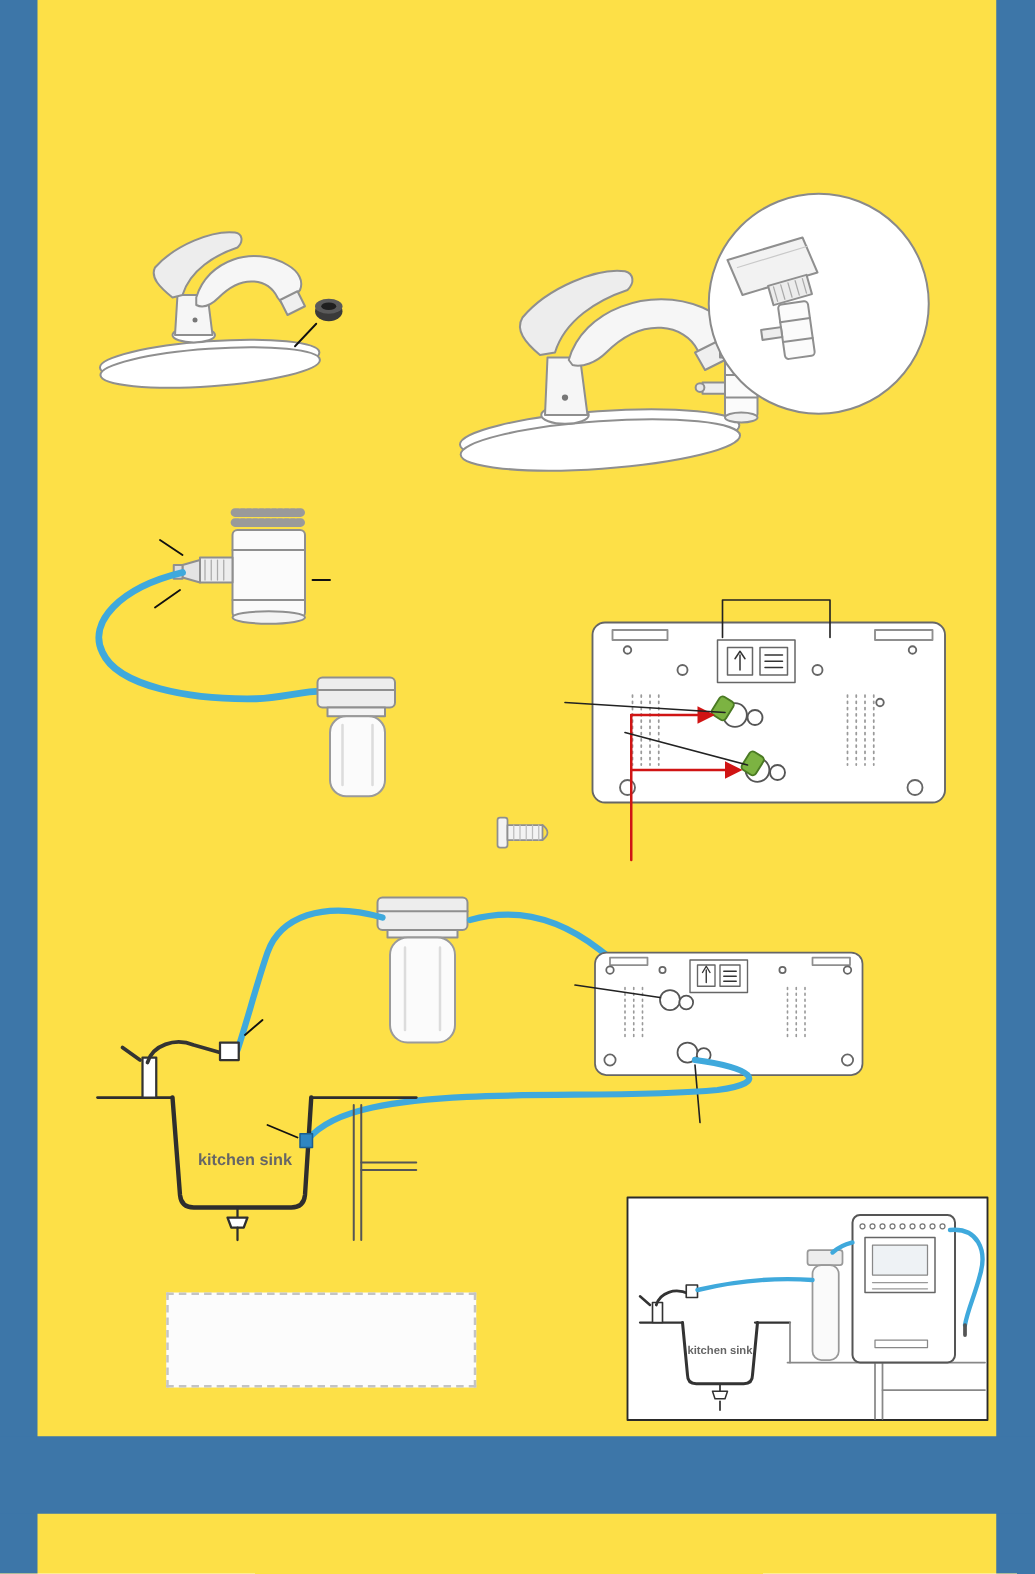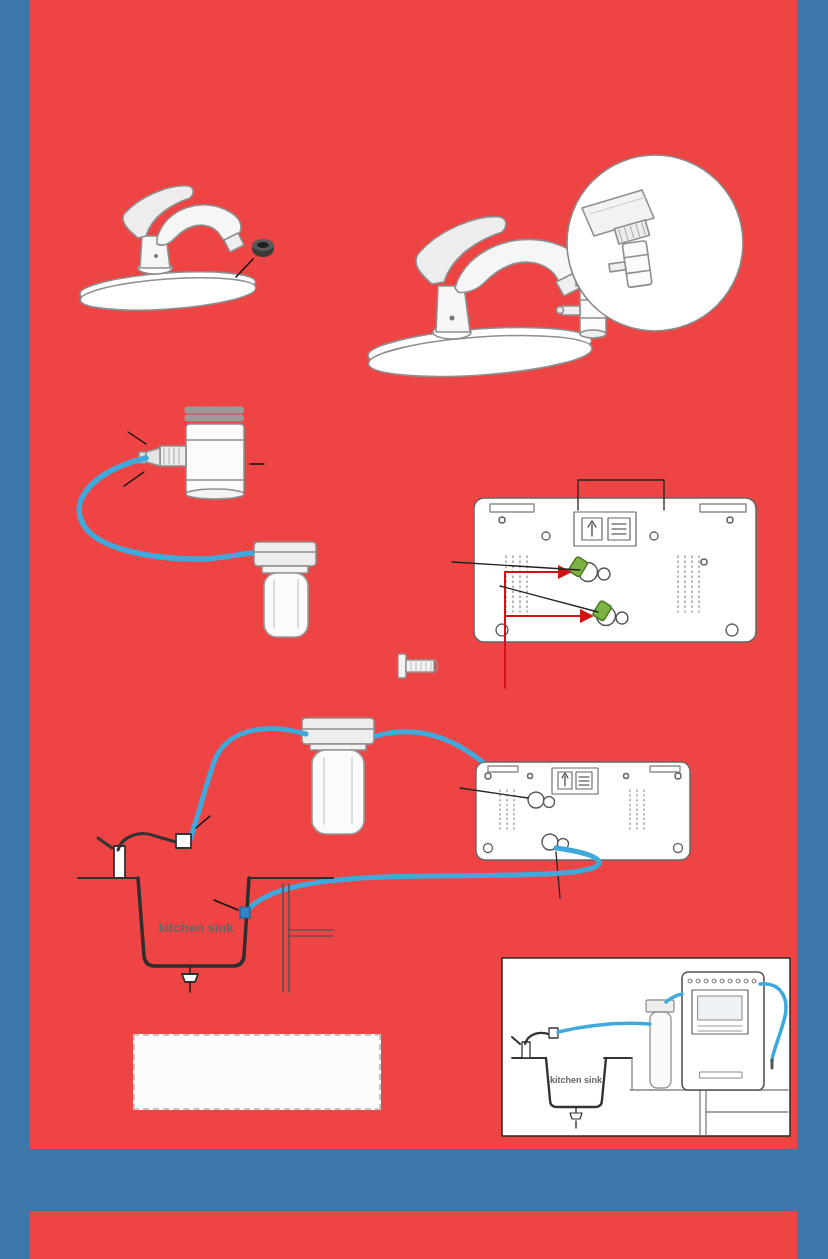--- a/index.html
+++ b/index.html
@@ -1,16 +1,16 @@
 <!DOCTYPE html>
 <html><head>
 <meta charset="utf-8">
 <style>
   html,body{margin:0;padding:0;background:#fff;}
-  .page{position:relative;width:828px;height:1259px;background:#ef4444;overflow:hidden;
+  .page{position:relative;width:828px;height:1259px;background:#fde047;overflow:hidden;
         font-family:"Liberation Sans",sans-serif;}
   .band{position:absolute;background:#3d76a8;}
   .band.left{left:0;top:0;width:30px;height:1259px;}
   .band.right{left:797px;top:0;width:31px;height:1259px;}
   .band.footer{left:0;top:1149px;width:828px;height:62px;}
   .note-box{position:absolute;left:133px;top:1034px;width:248px;height:76px;
             border:2px dashed #c4c4c4;background:#fcfcfc;box-sizing:border-box;}
   svg.art{position:absolute;left:0;top:0;}
   svg text{font-family:"Liberation Sans",sans-serif;}
 </style>

